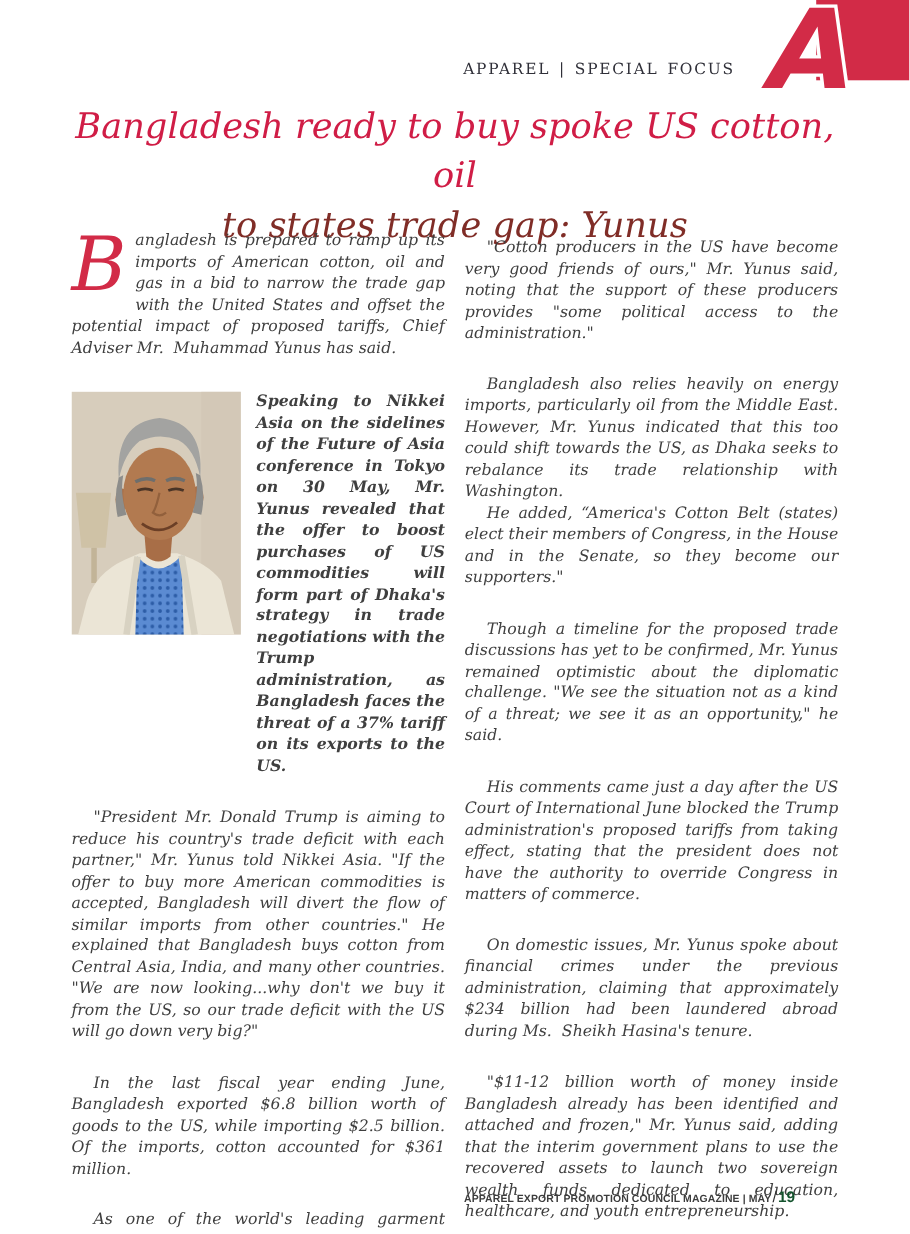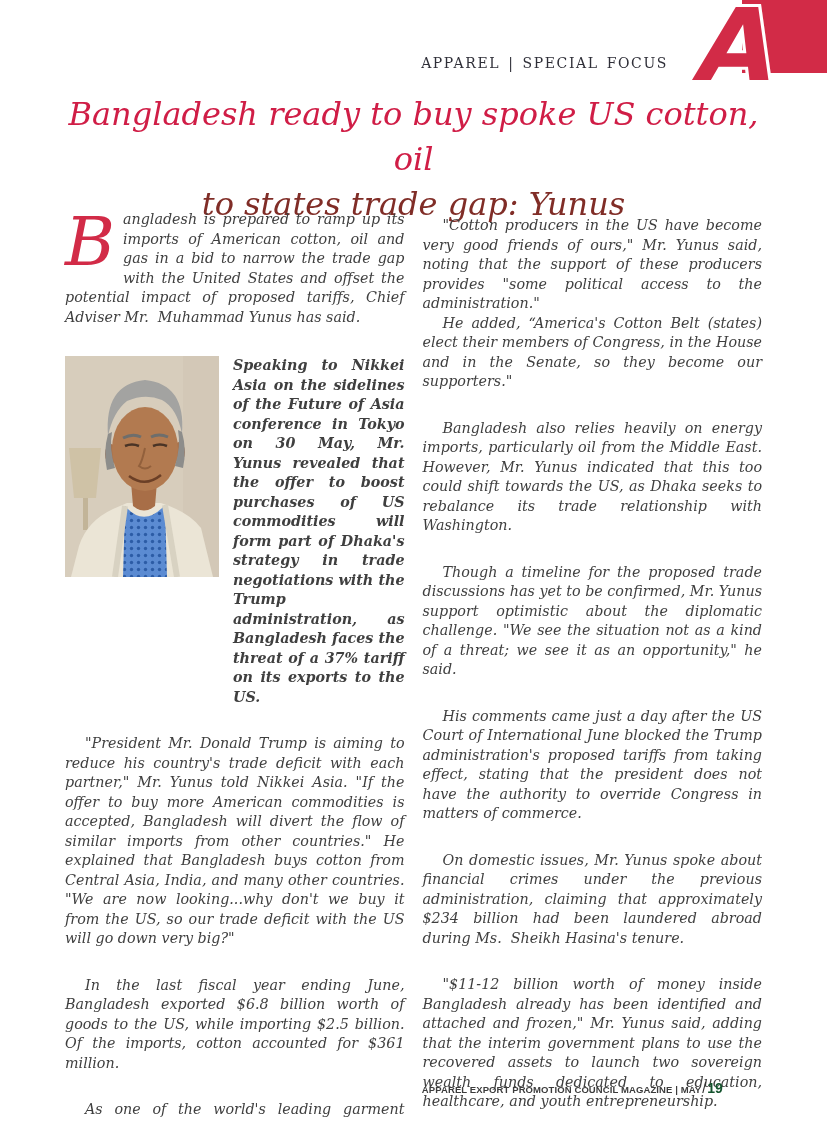--- a/index.html
+++ b/index.html
@@ -111,23 +111,23 @@
         <p class="side-text">Speaking to Nikkei Asia on the sidelines of the Future of Asia conference in Tokyo on 30 May, Mr. Yunus revealed that the offer to boost purchases of US commodities will form part of Dhaka's strategy in trade negotiations with the Trump administration, as Bangladesh faces the threat of a 37% tariff on its exports to the US.</p>
       </div>
 
       <p class="para">"President Mr. Donald Trump is aiming to reduce his country's trade deficit with each partner," Mr. Yunus told Nikkei Asia. "If the offer to buy more American commodities is accepted, Bangladesh will divert the flow of similar imports from other countries." He explained that Bangladesh buys cotton from Central Asia, India, and many other countries. "We are now looking...why don't we buy it from the US, so our trade deficit with the US will go down very big?"</p>
       <p class="para">In the last fiscal year ending June, Bangladesh exported $6.8 billion worth of goods to the US, while importing $2.5 billion. Of the imports, cotton accounted for $361 million.</p>
       <p class="para">As one of the world's leading garment exporters, Bangladesh annually imports $7.9 billion worth of raw cotton – much of it from Uzbekistan, Turkmenistan, and India. Cotton made up 12.5% of Bangladesh's total imports last year.</p>
     </div>
 
     <div class="col">
       <p class="para first">"Cotton producers in the US have become very good friends of ours," Mr. Yunus said, noting that the support of these producers provides "some political access to the administration."</p>
+      <p class="para">Bangladesh also relies heavily on energy imports, particularly oil from the Middle East. However, Mr. Yunus indicated that this too could shift towards the US, as Dhaka seeks to rebalance its trade relationship with Washington.</p>
       <p class="para tight">He added, “America's Cotton Belt (states) elect their members of Congress, in the House and in the Senate, so they become our supporters."</p>
-      <p class="para">Bangladesh also relies heavily on energy imports, particularly oil from the Middle East. However, Mr. Yunus indicated that this too could shift towards the US, as Dhaka seeks to rebalance its trade relationship with Washington.</p>
-      <p class="para">Though a timeline for the proposed trade discussions has yet to be confirmed, Mr. Yunus support optimistic about the diplomatic challenge. "We see the situation not as a kind of a threat; we see it as an opportunity," he said.</p>
+      <p class="para">Though a timeline for the proposed trade discussions has yet to be confirmed, Mr. Yunus remained optimistic about the diplomatic challenge. "We see the situation not as a kind of a threat; we see it as an opportunity," he said.</p>
       <p class="para">His comments came just a day after the US Court of International June blocked the Trump administration's proposed tariffs from taking effect, stating that the president does not have the authority to override Congress in matters of commerce.</p>
       <p class="para">On domestic issues, Mr. Yunus spoke about financial crimes under the previous administration, claiming that approximately $234 billion had been laundered abroad during Ms.&nbsp; Sheikh Hasina's tenure.</p>
       <p class="para">"$11-12 billion worth of money inside Bangladesh already has been identified and attached and frozen," Mr. Yunus said, adding that the interim government plans to use the recovered assets to launch two sovereign wealth funds dedicated to education, healthcare, and youth entrepreneurship.</p>
 
     </div>
 
   </div>
 
   <div class="footer">
     <span>APPAREL EXPORT PROMOTION COUNCIL MAGAZINE | MAY</span>

